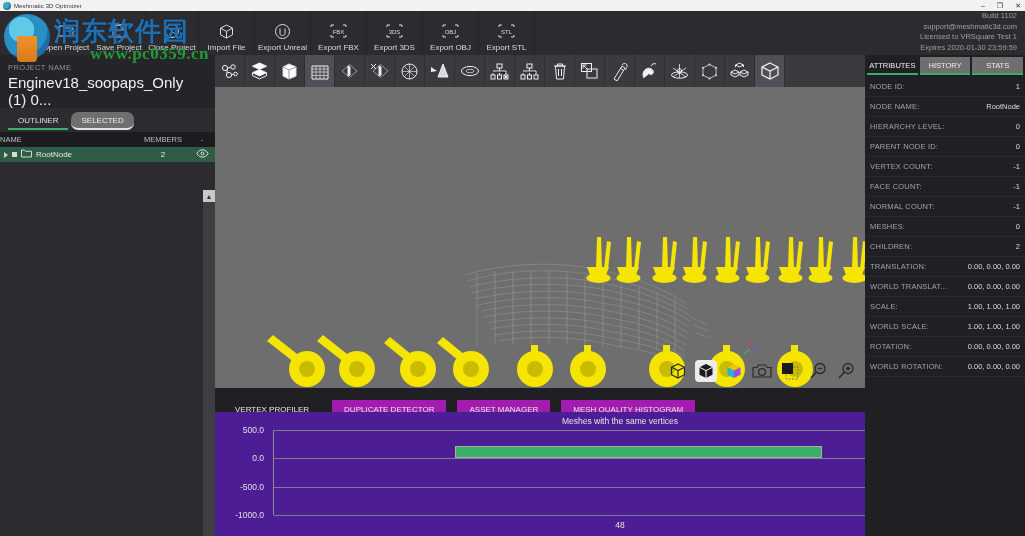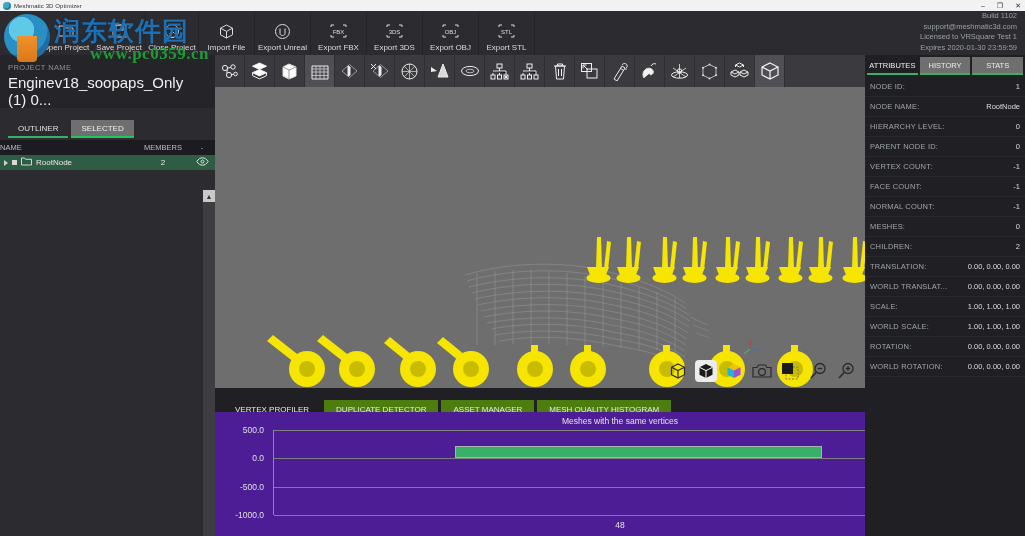--- a/index.html
+++ b/index.html
@@ -50,26 +50,26 @@
   
   .leftpanel {
     position: absolute; top: 55px; left: 0; width: 215px; height: 481px;
     background: #2b2b30;
   }
   .proj-box { background: #252529; padding: 8px 4px 2px 8px; height: 53px; overflow: hidden; }
   .proj-lbl { font-size: 7.5px; color: #8b9196; letter-spacing: .4px; }
   .proj-name { font-size: 15px; color: #f0f0f0; line-height: 17px; margin-top: 2px; white-space: nowrap; }
   .proj-name2 { font-size: 15px; color: #f0f0f0; line-height: 17px; white-space: nowrap; }
 
-  .otabs { display: flex; gap: 3px; padding: 4px 8px 0 8px; background: #2b2b30; margin-top: 8px; }
+  .otabs { display: flex; gap: 3px; padding: 4px 8px 0 8px; background: #2b2b30; }
   .otab {
     font-size: 8px; color: #e0e0e0; padding: 4px 10px 3px 10px;
     background: #2b2b30; border-bottom: 2px solid #3aaf68; cursor: pointer;
   }
-  .otab.inactive { background: #6f6f6f; color: #f0f0f0; border-bottom: 2px solid #22c55e; }
+  .otab.inactive { background: #6f6f6f; color: #f0f0f0; border-bottom: 2px solid #e5e5e5; border-radius: 7px; }
 
   .ohead {
     display: flex; align-items: center; height: 15px;
     background: #1c1c20; color: #b9bec2; font-size: 7.5px; margin-top: 2px;
   }
   .ohead .c-name { flex: 1; padding-left: 0; }
   .ohead .c-mem { width: 52px; text-align: center; }
   .ohead .c-dash { width: 26px; text-align: center; }
 
   .orow {
@@ -104,21 +104,21 @@
   .vp-ctrl { width: 22px; height: 22px; display: flex; align-items: center; justify-content: center; cursor: pointer; }
   .vp-ctrl.active { background: #ececec; border-radius: 4px; }
 
   
   .bottom { position: absolute; top: 388px; left: 215px; width: 650px; height: 148px; background: #202024; }
   .btabs { display: flex; gap: 3px; padding: 12px 4px 0 8px; }
   .btab {
     font-size: 8px; color: #e8e8e8; padding: 5px 12px 4px 12px;
     background: #202024; border-bottom: 2px solid #3aaf68; cursor: pointer; white-space: nowrap;
   }
-  .btab.inactive { background: #4d7c0f; }
+  .btab.inactive { background: #a21caf; margin-left: 8px; }
 
   
   .chartarea {
     position: absolute; top: 412px; left: 215px; width: 804px; height: 124px;
     background: #4c1d95;
   }
   .ch-title { position: absolute; top: 4px; left: 0; width: 810px; text-align: center; font-size: 8.5px; color: #e4e4e4; }
   .ch-annot { position: absolute; top: 4px; right: 8px; font-size: 9px; color: #aeb3b8; font-family: "DejaVu Sans Mono", monospace; }
   .ch-plot { position: absolute; top: 18px; left: 58px; width: 737px; height: 85px; border-left: 1px solid #8d8d8d; }
   .ch-grid { position: absolute; left: 0; width: 737px; height: 1px; background: #7e7e7e; }

